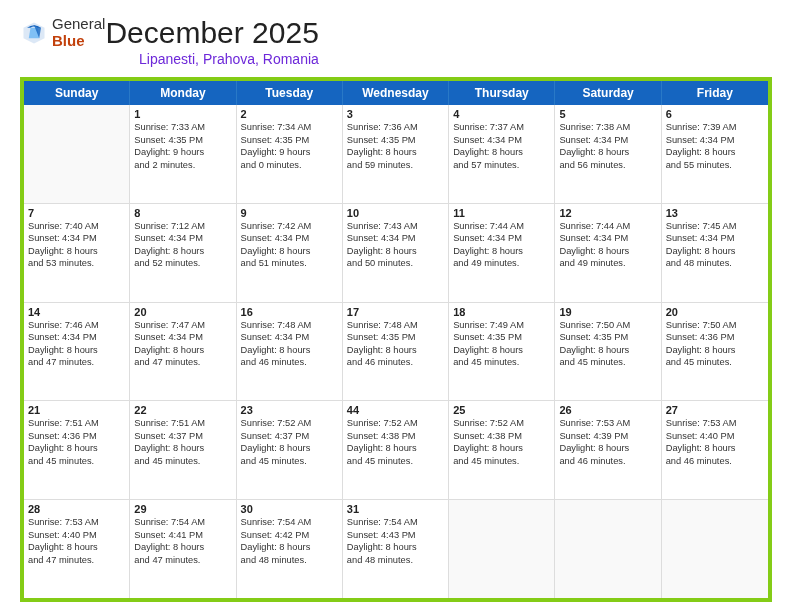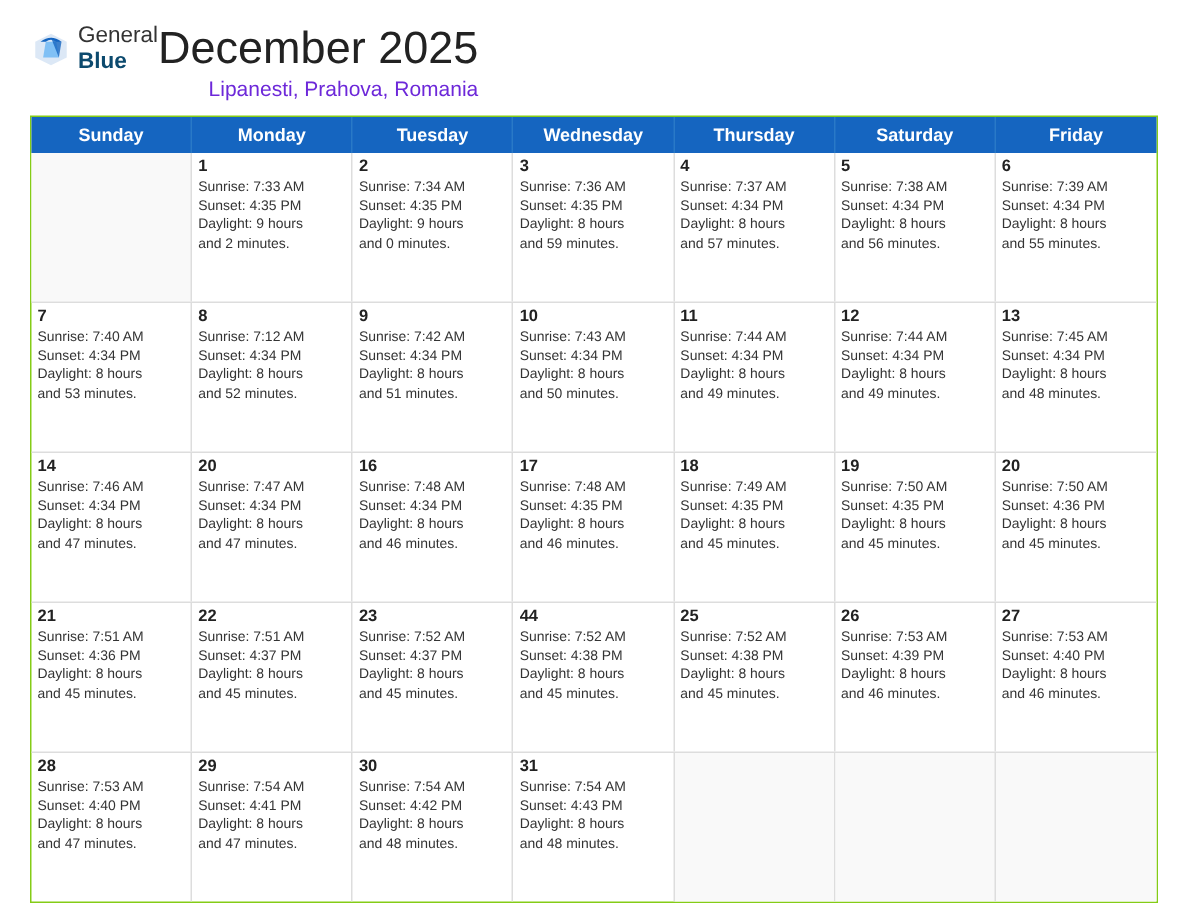--- a/index.html
+++ b/index.html
@@ -34,21 +34,21 @@
       line-height: 1.1;
     }
     .logo-general {
       font-size: 15px;
       font-weight: 400;
       color: #333;
     }
     .logo-blue {
       font-size: 15px;
       font-weight: 700;
-      color: #0c4a6e;
+      color: #c2410c;
     }
     .logo-icon {
       width: 28px;
       height: 28px;
     }
     .title-block {
       text-align: right;
     }
     .main-title {
       font-size: 30px;
@@ -58,21 +58,21 @@
     }
     .subtitle {
       font-size: 14px;
       color: #6d28d9;
       margin-top: 2px;
     }
     .calendar {
       flex: 1;
       display: flex;
       flex-direction: column;
-      border: 1px solid #84cc16;
+      border: 4px solid #84cc16;
     }
     .cal-header-row {
       display: grid;
       grid-template-columns: repeat(7, 1fr);
       background: #1565c0;
     }
     .cal-header-cell {
       color: #fff;
       font-size: 12px;
       font-weight: 600;

